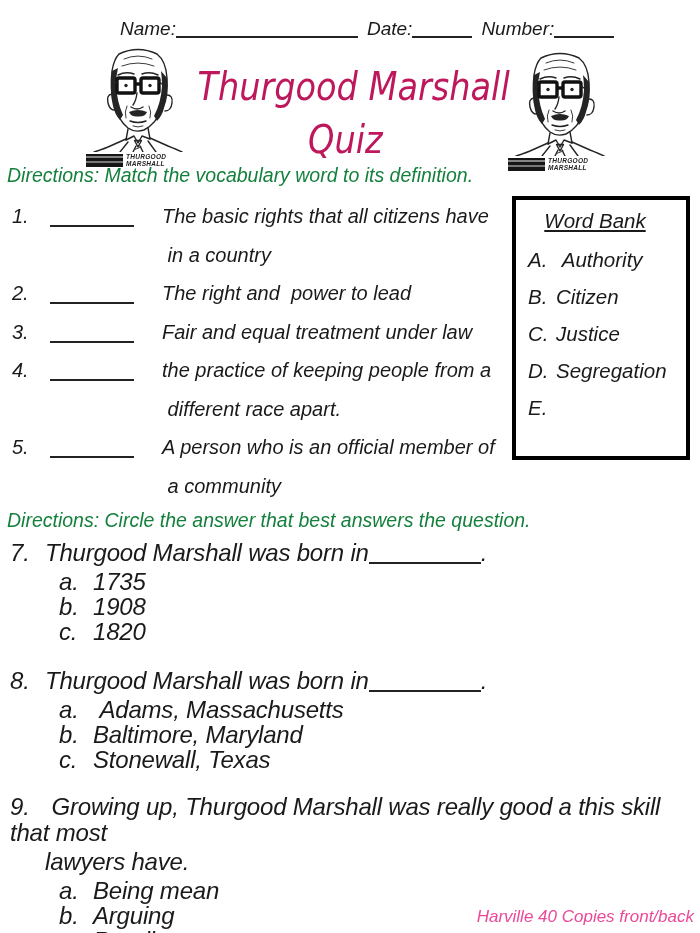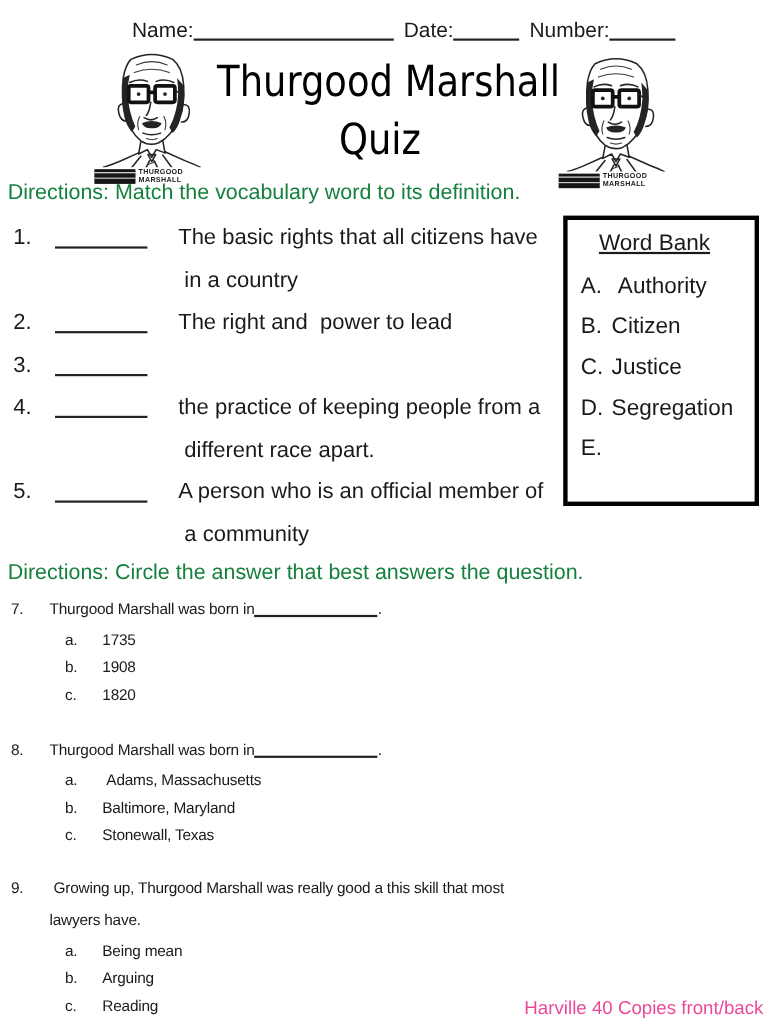--- a/index.html
+++ b/index.html
@@ -1,34 +1,34 @@
 <!DOCTYPE html>
 <html><head>
 <meta charset="utf-8">
 <style>
   * { margin:0; padding:0; box-sizing:border-box; }
   html,body { background:#ffffff; }
   .page {
     position:relative; width:700px; height:933px; background:#ffffff;
-    font-family:"Liberation Sans", sans-serif; color:#1a1a1a; overflow:hidden;
+    font-family:"Liberation Sans", sans-serif; color:#1a1a1a; overflow:hidden;font-style:italic;
   }
   .pre { white-space:pre-wrap; }
 
   
   .name-row { position:absolute; top:18px; left:120px; font-size:19px; white-space:nowrap; }
   .blank { display:inline-block; border-bottom:2px solid #222; vertical-align:-3px; }
   .w-name { width:182px; height:18px; }
   .w-date { width:60px;  height:18px; }
   .w-num  { width:60px;  height:18px; }
   .gap { margin-left:9px; }
 
   
-  .title { position:absolute; top:48px; left:172px; width:346px; text-align:center;
+  .title { position:absolute; top:60px; left:172px; width:346px; text-align:center;
            font-family:"DejaVu Sans", sans-serif; font-size:39px; line-height:53px;
-           color:#000000; white-space:nowrap; }
+           color:#be185d; white-space:nowrap; }
   .title .tline { display:inline-block; transform:scaleX(0.86); transform-origin:center; }
   .portrait { position:absolute; width:104px; }
   .portrait-left  { top:40px; left:86px;  }
   .portrait-right { top:44px; left:508px; }
   .portrait svg { display:block; width:104px; height:112px; }
   .pcaption { display:flex; align-items:center; gap:3px; margin-top:1px; }
   .plogo { width:37px; height:13px; background:#161616;
            background-image:linear-gradient(#161616 2px, #f2f2f2 3px, #161616 4px, #161616 7px, #d9d9d9 8px, #161616 9px); }
   .pname { font-size:6.5px; line-height:7px; font-weight:bold; letter-spacing:.3px; color:#222; }
 
@@ -42,21 +42,21 @@
   .m-row { display:grid; grid-template-columns:38px 112px 1fr; padding-left:12px; }
   .m-num, .m-blankcol, .def-line { line-height:38.5px; font-size:20px; }
   .m-blank { width:84px; height:26px; vertical-align:-4px; }
   .word-bank { position:absolute; top:196px; left:512px; width:178px; height:264px;
                border:4px solid #000; padding:5px 12px 0 12px; }
   .wb-title { text-align:center; font-size:20.5px; text-decoration:underline;
               margin:3px 12px 7px 0; line-height:26px; }
   .wb-row { display:grid; grid-template-columns:28px 1fr; line-height:37px; font-size:20.5px; }
 
   
-  .q { position:absolute; left:10px; width:685px; font-size:14px; letter-spacing:-0.2px; }
+  .q { position:absolute; left:10px; width:685px; font-size:24px; letter-spacing:-0.2px; }
   #q7 { top:540px; } #q8 { top:668px; } #q9 { top:794px; }
   .q-line { line-height:26px; margin-bottom:3px; }
   .q-num { display:inline-block; width:35px; }
   .q-cont { padding-left:35px; }   
   .q-blank { width:112px; height:18px; vertical-align:-3px; }
   .opt { padding-left:49px; line-height:25px; display:grid; grid-template-columns:34px 1fr; }
 
   
   .footer { position:absolute; top:907px; right:6px; font-size:17px; color:#ec4899; }
 
@@ -184,20 +184,23 @@
     <div class="m-row">
       <span class="m-num">2.</span>
       <span class="m-blankcol"><span class="blank m-blank"></span></span>
       <span>
         <div class="def-line pre">The right and  power to lead</div>
       </span>
     </div>
     <div class="m-row">
       <span class="m-num">3.</span>
       <span class="m-blankcol"><span class="blank m-blank"></span></span>
+      <span>
+        <div class="def-line pre">Fair and equal treatment under law</div>
+      </span>
     </div>
     <div class="m-row">
       <span class="m-num">4.</span>
       <span class="m-blankcol"><span class="blank m-blank"></span></span>
       <span>
         <div class="def-line pre">the practice of keeping people from a</div>
         <div class="def-line pre"> different race apart.</div>
       </span>
     </div>
     <div class="m-row">

